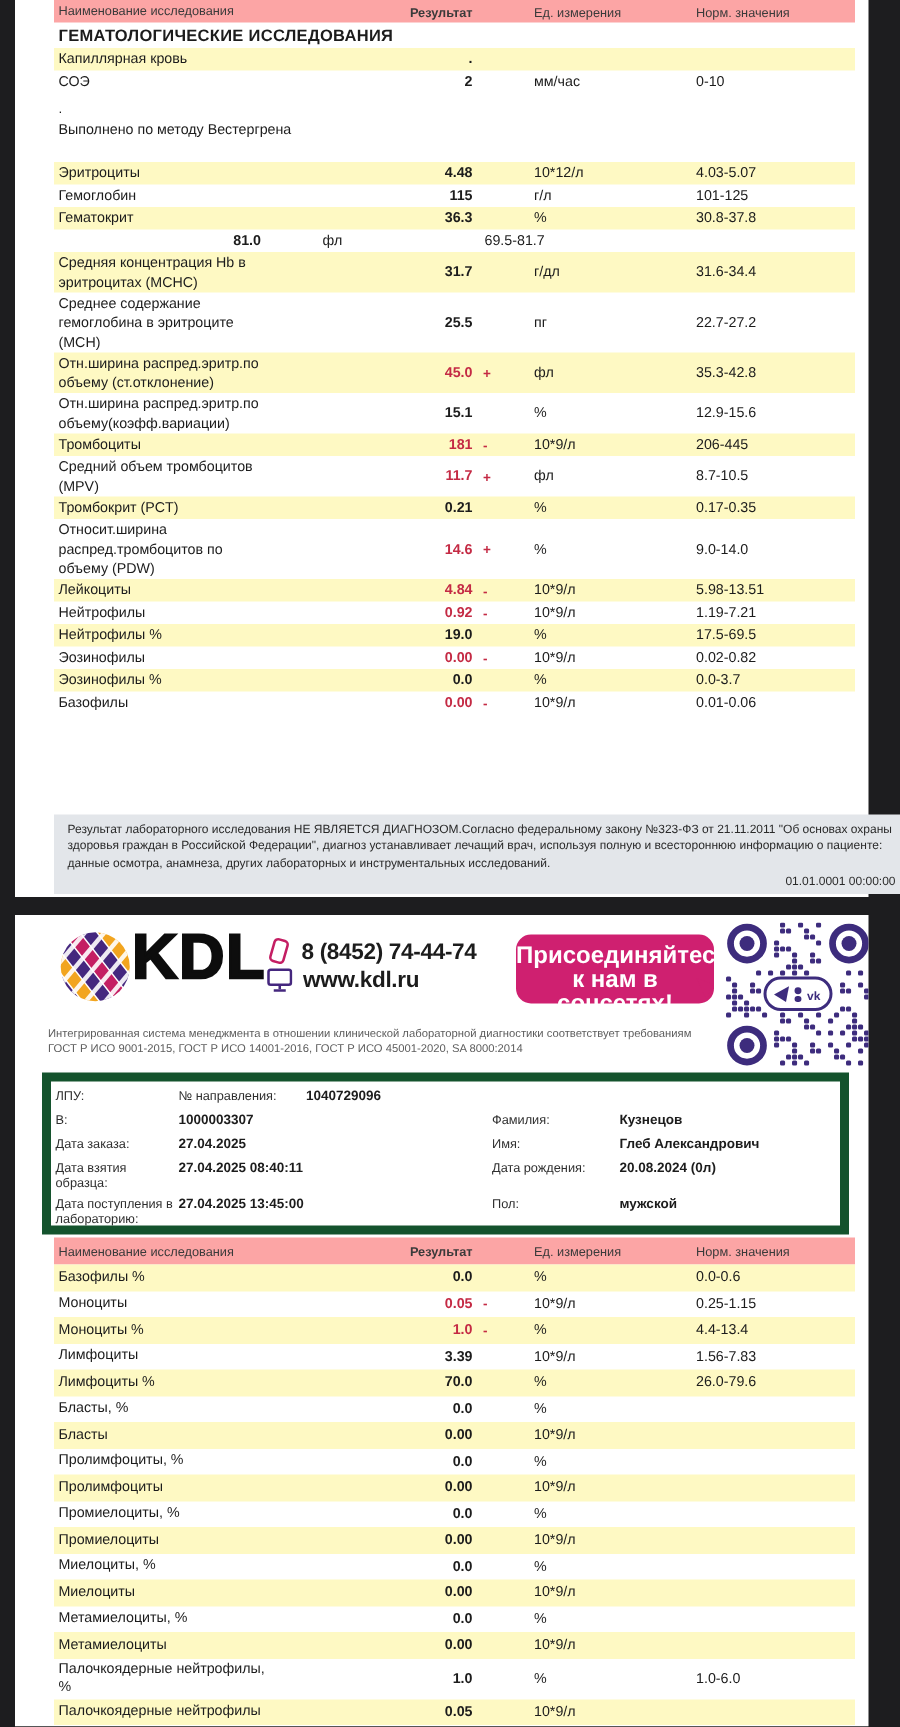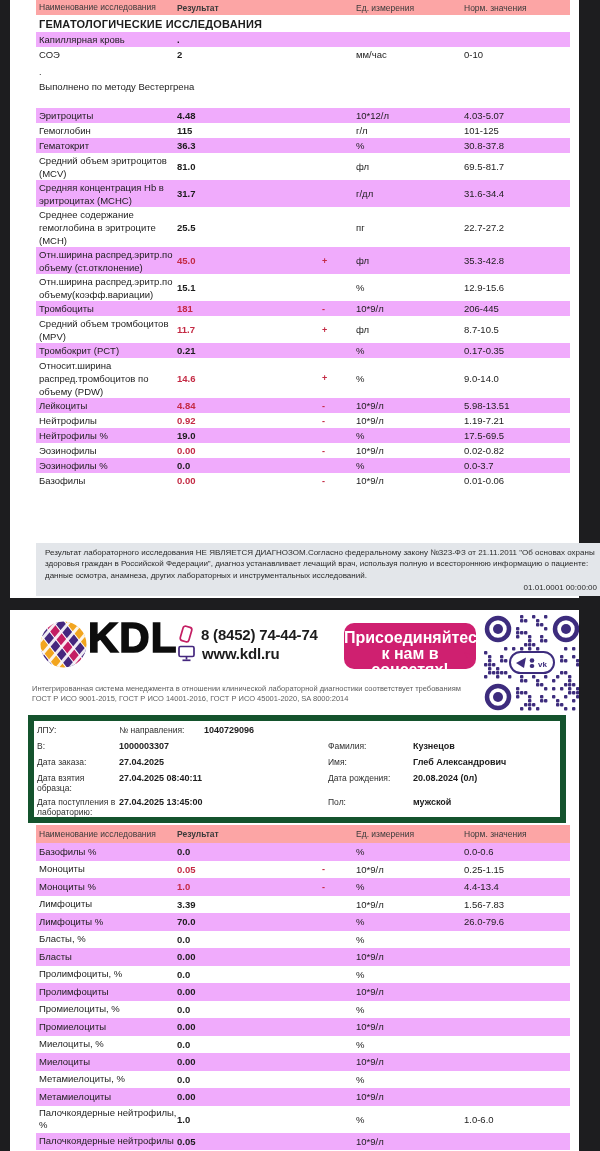--- a/index.html
+++ b/index.html
@@ -9,24 +9,24 @@
   #page1{top:0;height:598px;}
   #page2{top:610px;height:541px;overflow:hidden;}
 
   
   .tbl{margin-left:26px;width:534px;}
   .thead{display:flex;align-items:center;background:#fca5a5;min-height:15px;
          font-size:8.5px;color:#3a3a3a;}
   #page2 .thead{min-height:18px;}
   .row{display:flex;align-items:center;min-height:14px;padding:0.5px 0;font-size:9.5px;position:relative;}
   #page2 .row{min-height:15.5px;padding:1px 0;}
-  .gray{background:#f0abfc;}
+  .gray{background:#fef9c3;}
   .c1{flex:0 0 138px;padding-left:3px;line-height:13px;}
   #page2 .c1{line-height:12.5px;}
-  .c2{flex:0 0 138px;font-weight:bold;}
+  .c2{flex:0 0 138px;text-align:right;font-weight:bold;}
   .c3{flex:0 0 34px;padding-left:7px;font-weight:bold;font-size:9px;}
   .c4{flex:0 0 108px;}
   .c5{flex:1;}
   .thead .c1,.thead .c4,.thead .c5{font-weight:normal;}
   .thead .c2{font-weight:bold;}
   .red{color:#c42a44;}
 
   .section-title{font-size:11px;font-weight:bold;padding:3px 0 2px 3px;letter-spacing:.2px;}
   .notes{margin:6px 0 15px 3px;}
   .note-dot{font-size:9px;line-height:8px;}
@@ -113,21 +113,20 @@
           <span class="c5">101-125</span>
         </div>
         <div class="row gray">
           <span class="c1">Гематокрит</span>
           <span class="c2">36.3</span>
           <span class="c3"></span>
           <span class="c4">%</span>
           <span class="c5">30.8-37.8</span>
         </div>
         <div class="row">
-          <span class="c1">Средний объем эритроцитов (MCV)</span>
           <span class="c2">81.0</span>
           <span class="c3"></span>
           <span class="c4">фл</span>
           <span class="c5">69.5-81.7</span>
         </div>
         <div class="row gray">
           <span class="c1">Средняя концентрация Hb в эритроцитах (MCHC)</span>
           <span class="c2">31.7</span>
           <span class="c3"></span>
           <span class="c4">г/дл</span>

